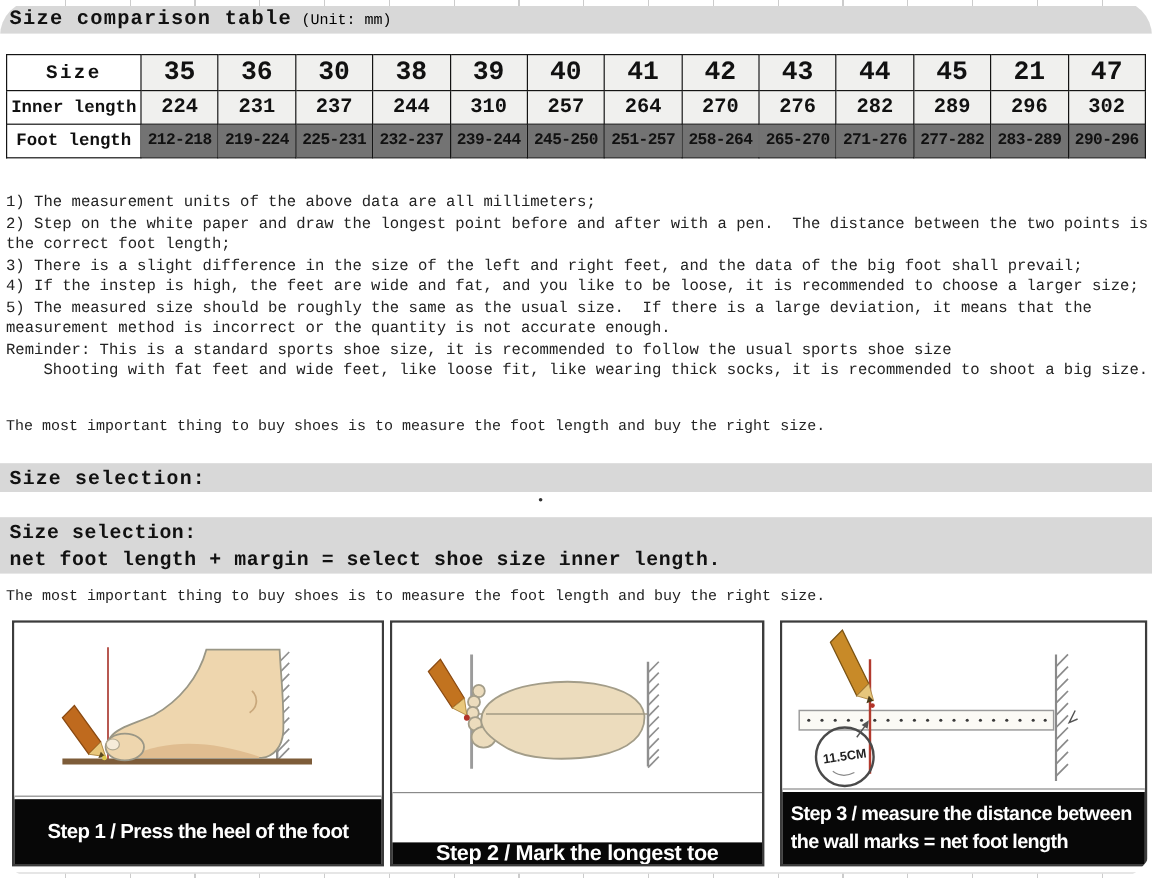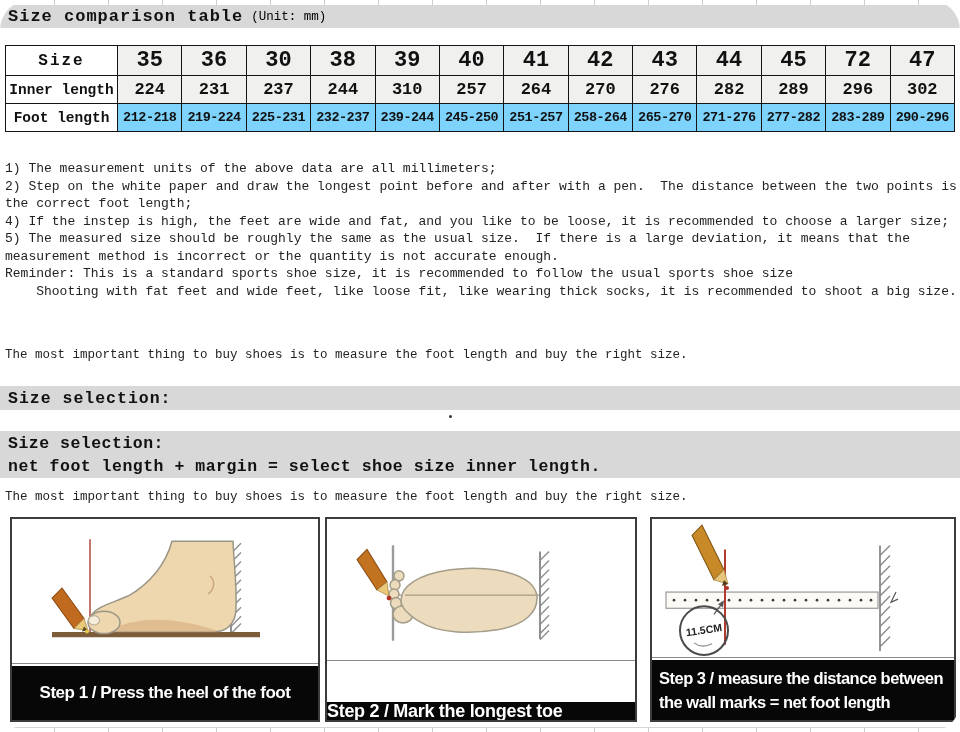--- a/index.html
+++ b/index.html
@@ -22,21 +22,21 @@
   #band-size-formula{top:431px;height:47px;font-size:16.5px;line-height:23px;padding-top:1px;letter-spacing:0.5px;}
 
   
   #size-table-wrap{position:absolute;left:5px;top:45px;width:950px;}
   table.size{border-collapse:collapse;width:950px;table-layout:fixed;background:#fff;}
   table.size th,table.size td{border:1.6px solid #141414;text-align:center;padding:0;
       overflow:hidden;white-space:nowrap;color:#111;}
   table.size col.label-col{width:112px;}
   tr.row-size{height:30px;}   tr.row-size td{font-size:22px;font-weight:bold;background:#f0f0ee;}
   tr.row-inner{height:28px;}  tr.row-inner td{font-size:17px;font-weight:bold;background:#f0f0ee;}
-  tr.row-foot{height:28px;}   tr.row-foot td{font-size:13.5px;font-weight:bold;background:#7dd3fc;letter-spacing:-0.5px;}
+  tr.row-foot{height:28px;}   tr.row-foot td{font-size:13.5px;font-weight:bold;background:#737373;letter-spacing:-0.5px;}
   table.size th{background:#ffffff;font-weight:bold;}
   tr.row-size th{font-size:16px;letter-spacing:2px;}
   tr.row-inner th,tr.row-foot th{font-size:14.5px;letter-spacing:0;}
 
   
   #notes{position:absolute;left:5px;top:160px;width:952px;font-size:13px;line-height:17.5px;color:#232323;}
   #notes div{white-space:pre;}
 
   .important-note{position:absolute;left:5px;width:952px;font-size:12.5px;color:#232323;white-space:pre;}
   #important-note-1{top:348px;}
@@ -52,21 +52,21 @@
   #panel-3{left:650px;width:306px;}
   .panel-img{background:#fff;border-bottom:1.5px solid #8a8a8a;}
   #panel-1 .panel-img{height:144px;}
   #panel-2 .panel-img{height:141px;}
   #panel-3 .panel-img{height:138px;}
   .panel-img svg{display:block;width:100%;height:100%;}
   .panel-caption{flex:1;background:#070707;color:#ffffff;margin-top:2px;
       font-family:"Liberation Sans","DejaVu Sans",sans-serif;font-weight:bold;
       display:flex;flex-direction:column;justify-content:center;overflow:hidden;}
   #panel-1 .panel-caption{align-items:center;font-size:17px;line-height:24px;letter-spacing:-0.5px;}
-  #panel-2 .panel-caption{align-items:flex-start;font-size:18px;letter-spacing:-0.3px;margin-top:41px;}
+  #panel-2 .panel-caption{align-items:center;font-size:18px;letter-spacing:-0.3px;margin-top:41px;}
   #panel-3 .panel-caption{align-items:flex-start;font-size:16.5px;line-height:24px;letter-spacing:-0.5px;padding-left:7px;}
   .panel-caption div{white-space:nowrap;}
 </style>
 </head>
 <body>
 
 <div id="page">
 
   <div id="top-ticks" class="tick-strip"></div>
 
@@ -87,21 +87,21 @@
             <td>36</td>
             <td>30</td>
             <td>38</td>
             <td>39</td>
             <td>40</td>
             <td>41</td>
             <td>42</td>
             <td>43</td>
             <td>44</td>
             <td>45</td>
-            <td>72</td>
+            <td>21</td>
             <td>47</td>
           </tr>
           <tr class="row-inner">
             <th>Inner length</th>
             <td>224</td>
             <td>231</td>
             <td>237</td>
             <td>244</td>
             <td>310</td>
             <td>257</td>
@@ -130,20 +130,21 @@
             <td>290-296</td>
           </tr>
         </tbody>
     </table>
   </div>
 
   <div id="notes">
       <div>1) The measurement units of the above data are all millimeters;</div>
       <div>2) Step on the white paper and draw the longest point before and after with a pen.  The distance between the two points is</div>
       <div>the correct foot length;</div>
+      <div>3) There is a slight difference in the size of the left and right feet, and the data of the big foot shall prevail;</div>
       <div>4) If the instep is high, the feet are wide and fat, and you like to be loose, it is recommended to choose a larger size;</div>
       <div>5) The measured size should be roughly the same as the usual size.  If there is a large deviation, it means that the</div>
       <div>measurement method is incorrect or the quantity is not accurate enough.</div>
       <div>Reminder: This is a standard sports shoe size, it is recommended to follow the usual sports shoe size</div>
       <div>    Shooting with fat feet and wide feet, like loose fit, like wearing thick socks, it is recommended to shoot a big size.</div>
     </div>
 
   <div id="important-note-1" class="important-note">The most important thing to buy shoes is to measure the foot length and buy the right size.</div>
 
   <div id="band-size-selection" class="band">

